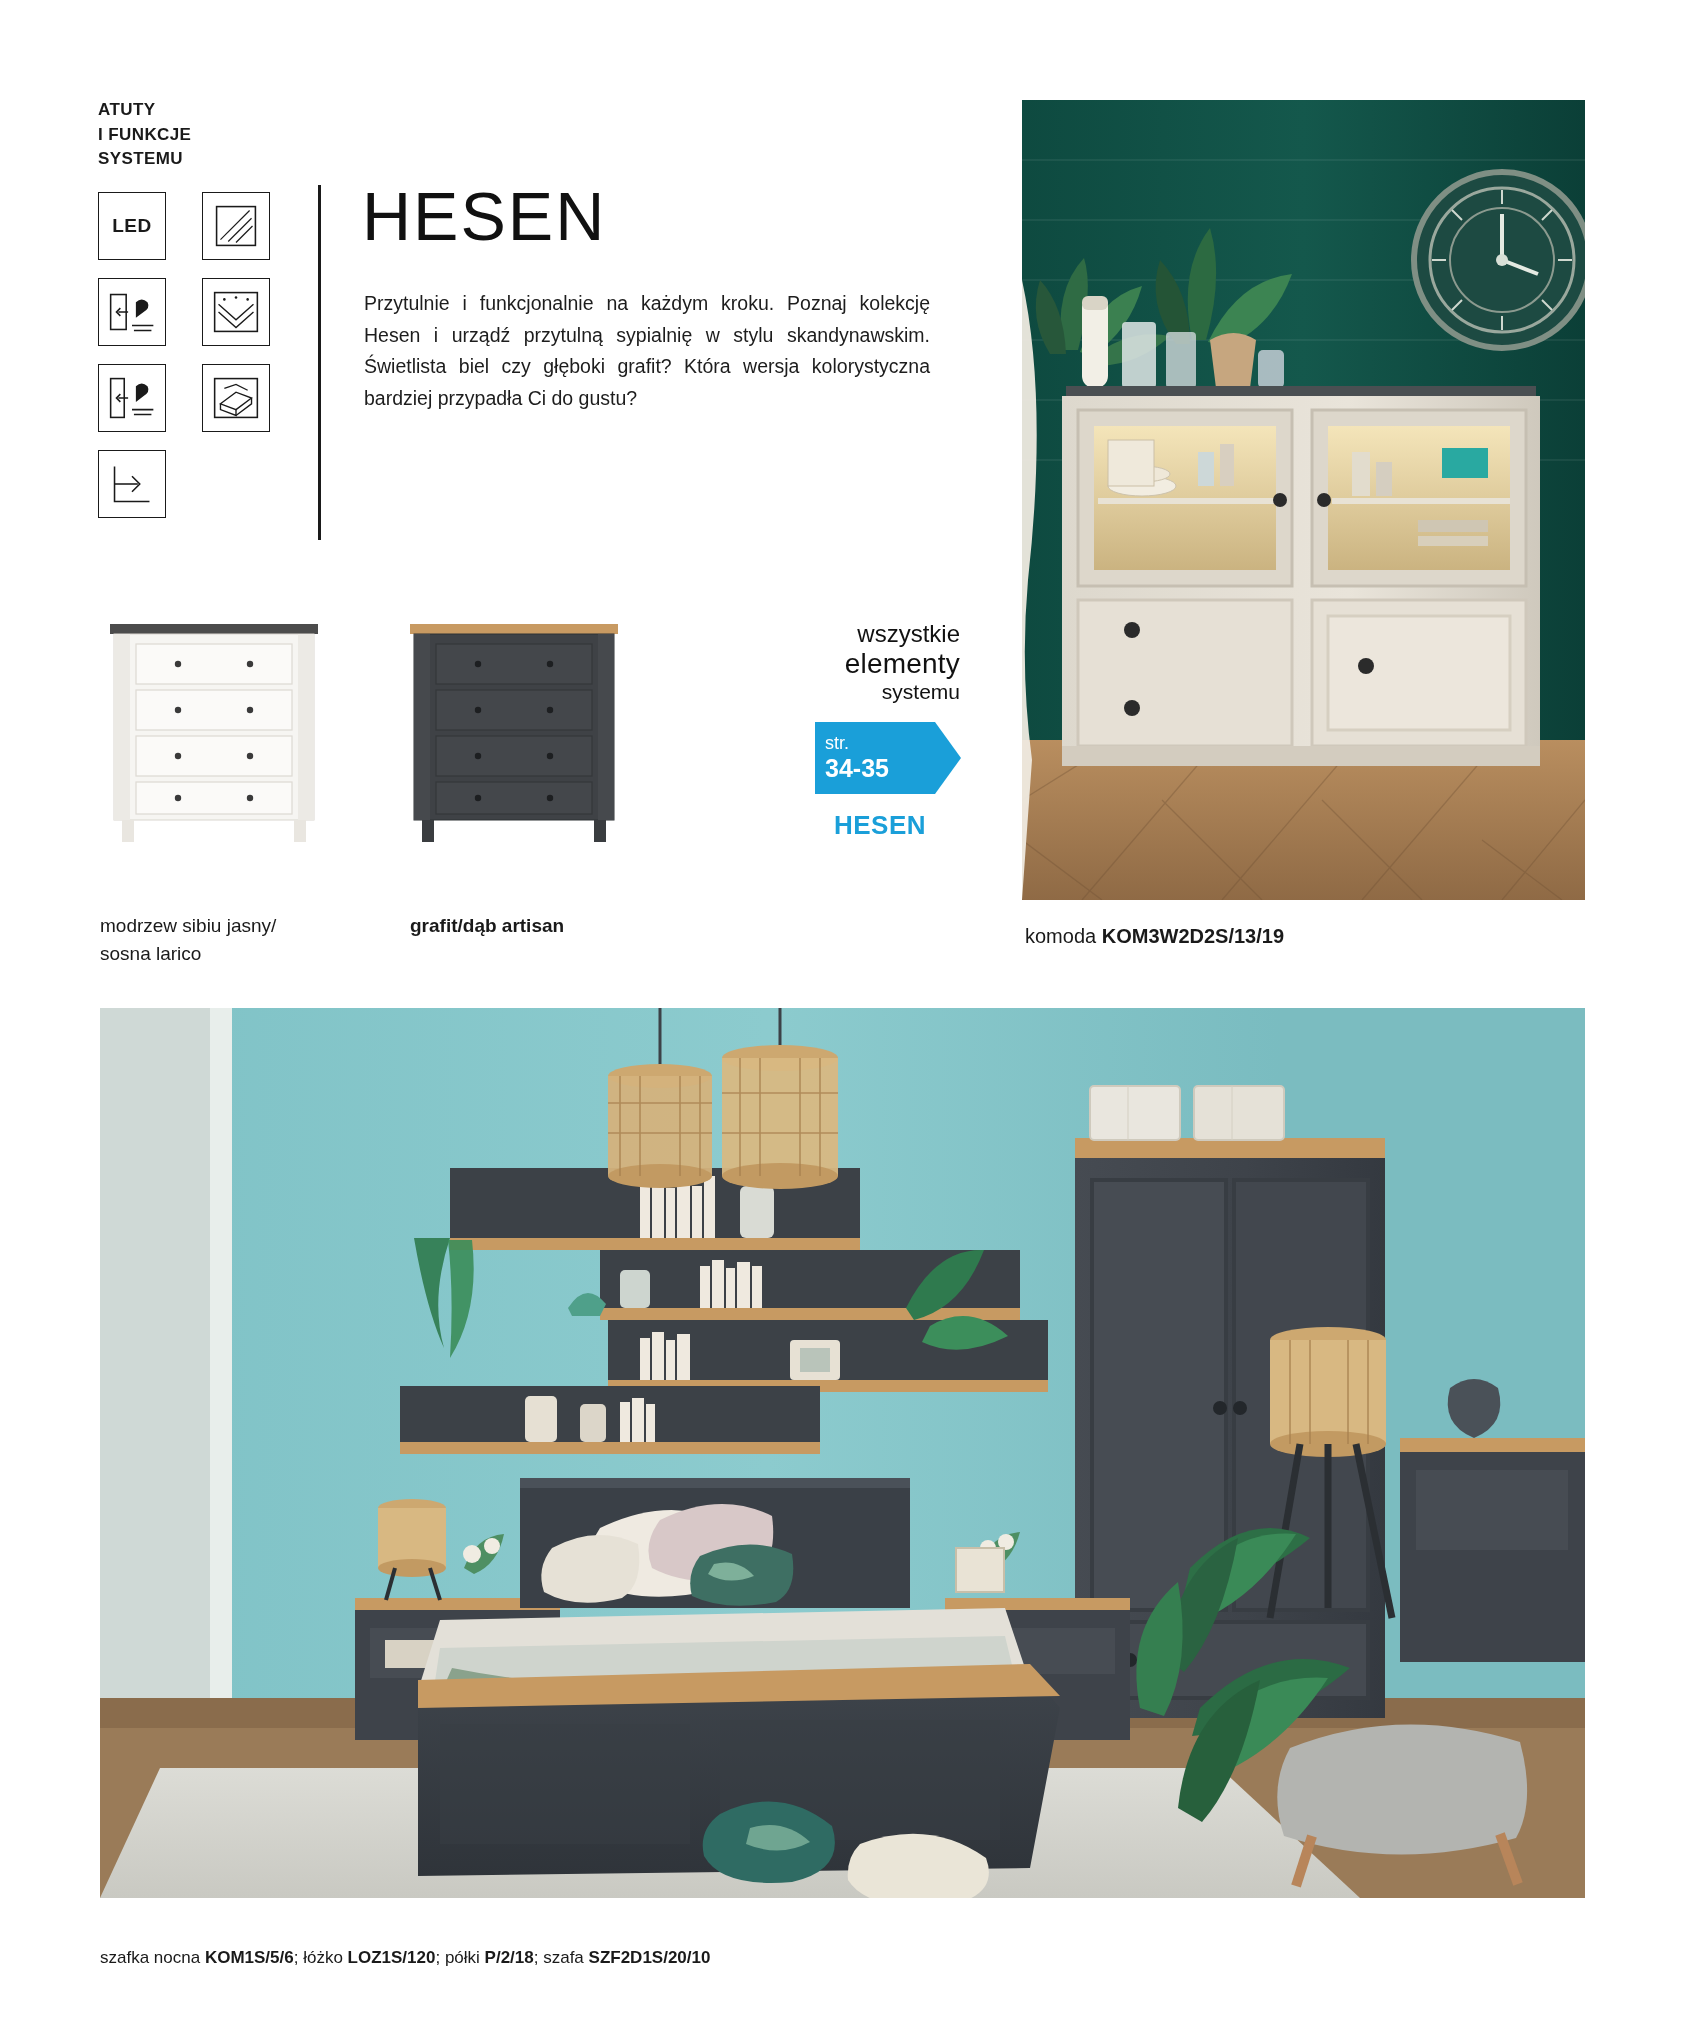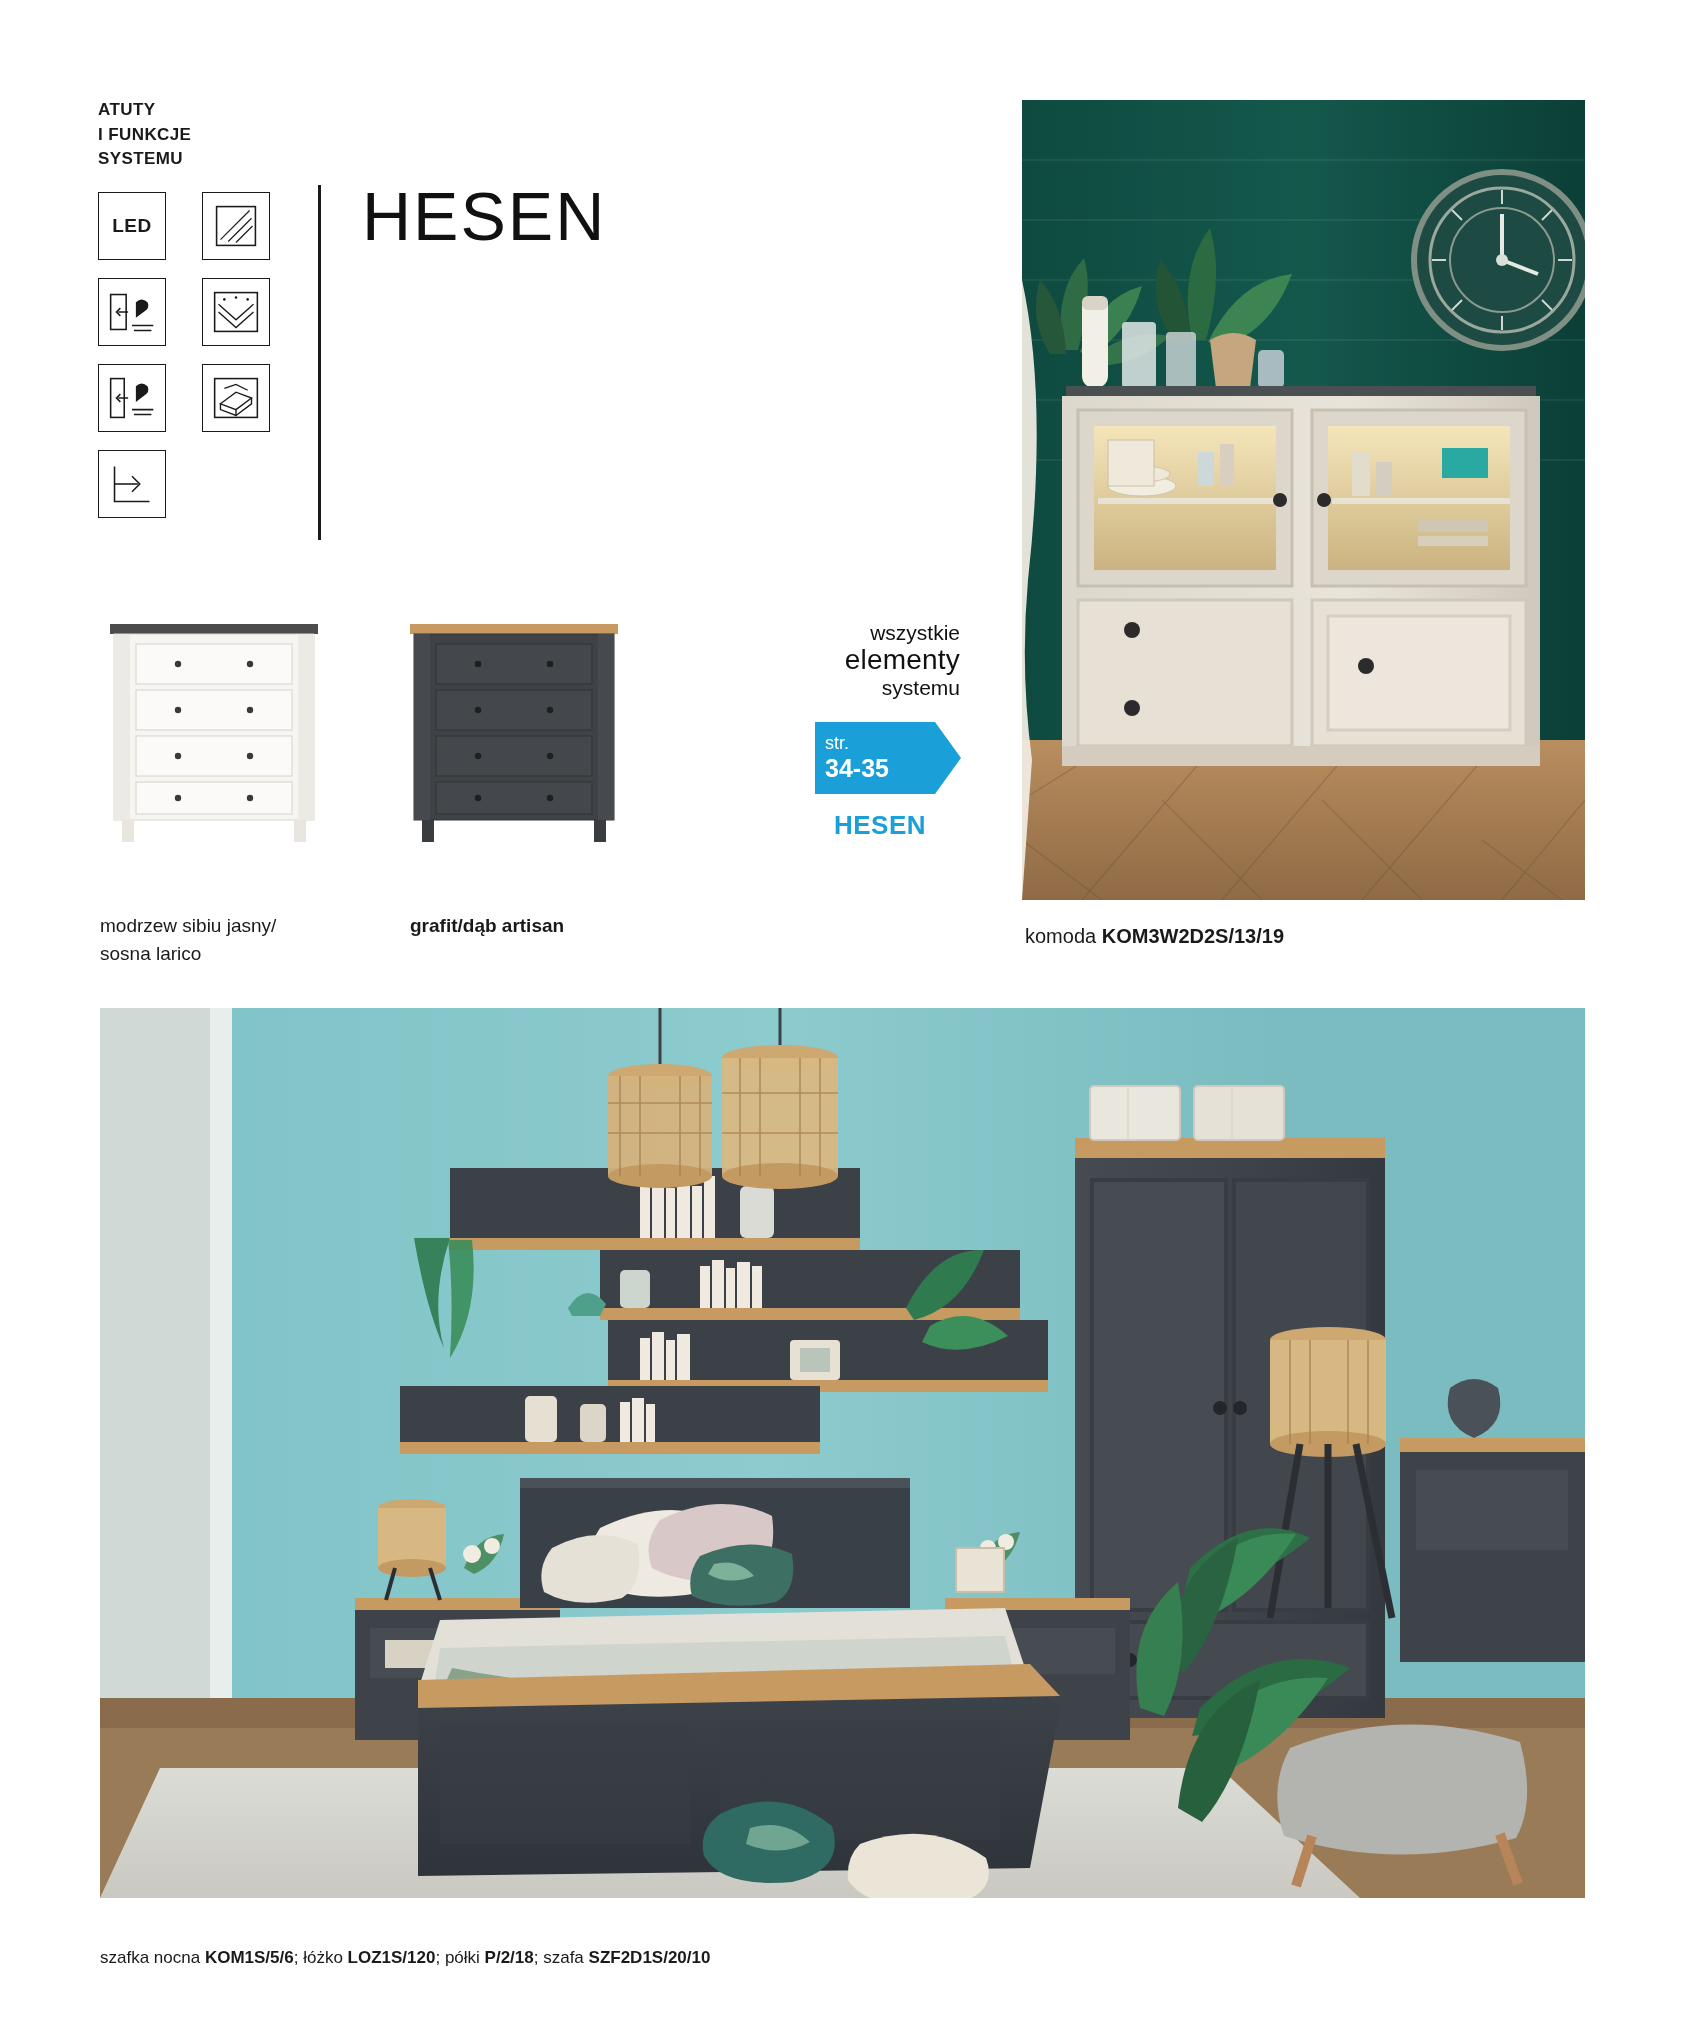--- a/index.html
+++ b/index.html
@@ -56,21 +56,21 @@
   .thumb1 { position:absolute; left:100px; top:610px; width:230px; height:245px; }
   .thumb2 { position:absolute; left:400px; top:610px; width:230px; height:245px; }
   .thumb-caption {
     position:absolute; font-size:19px; line-height:1.45; color:#1a1a1a;
   }
   .cap1 { left:100px; top:912px; width:250px; }
   .cap2 { left:410px; top:912px; width:250px;font-weight:bold; }
 
   
   .elementy-wrap { position:absolute; left:700px; top:620px; width:260px; text-align:right; }
-  .el-small { font-size:21px; color:#111; line-height:1.2; }
+  .el-small { font-size:24px; color:#111; line-height:1.2; }
   .el-big { font-size:28px; color:#111; line-height:1.08; letter-spacing:0.2px; }
   .el-sub { font-size:21px; color:#111; line-height:1.25; }
   .badge {
     position:absolute; left:815px; top:722px;
     width:120px; height:72px; background:#1a9fd9;
     color:#ffffff; display:flex; flex-direction:column;
     justify-content:center; padding-left:10px;
   }
   .badge:after {
     content:""; position:absolute; right:-26px; top:0;
@@ -180,20 +180,21 @@
           <path d="M16 34 L40 34" fill="none" stroke="#1a1a1a" stroke-width="1.6"></path>
           <path d="M34 26 L42 34 L34 42" fill="none" stroke="#1a1a1a" stroke-width="1.6"></path>
         </svg>
       </div>
     </div>
   </div>
 
   <div class="vrule"></div>
 
   <div class="hesen-title">HESEN</div>
+  <div class="hesen-desc">Przytulnie i funkcjonalnie na każdym kroku. Poznaj kolekcję Hesen i urządź przytulną sypialnię w stylu skandynawskim. Świetlista biel czy głęboki grafit? Która wersja kolorystyczna bardziej przypadła Ci do gustu?</div>
 
   <div class="thumb1">
     <svg class="scene" viewBox="0 0 230 245" width="230" height="245">
       <rect x="10" y="14" width="208" height="10" fill="#4c4c4c"></rect>
       <rect x="14" y="24" width="200" height="186" fill="#f6f5f2" stroke="#d9d6cf" stroke-width="1"></rect>
       <rect x="14" y="24" width="16" height="186" fill="#eceae5"></rect>
       <rect x="198" y="24" width="16" height="186" fill="#eceae5"></rect>
       <g fill="#fbfaf8" stroke="#ddd9d2" stroke-width="1.2">
         <rect x="36" y="34" width="156" height="40"></rect>
         <rect x="36" y="80" width="156" height="40"></rect>

